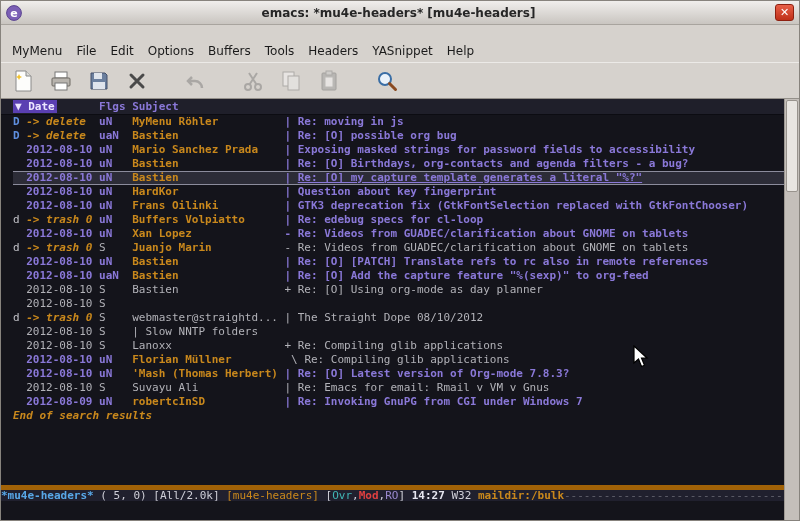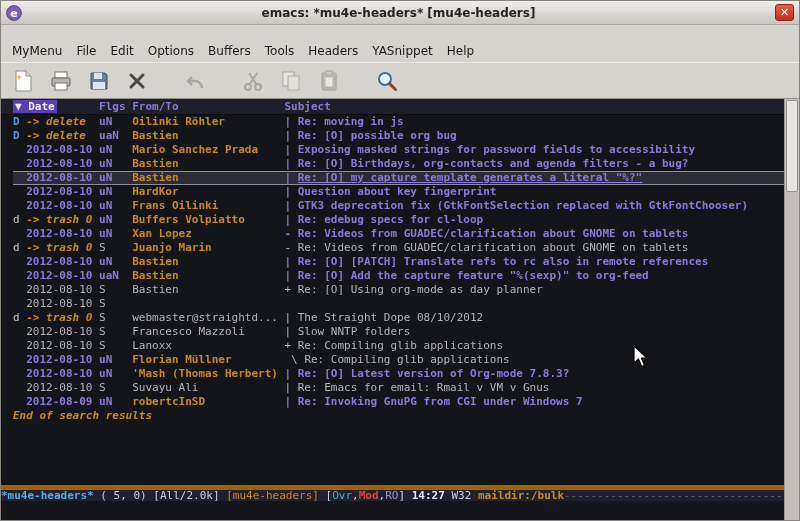--- a/index.html
+++ b/index.html
@@ -162,41 +162,40 @@
         </svg>
     </button>
   </div>
 
   <div class="emacs">
     <div class="text-pane">
 
       <div class="header-line">
         <span class="hl-datecol"><span class="hl-sort">▼ Date</span></span>
         <span class="hl-flags hl-label">Flgs</span>
-        <span class="hl-from hl-label">From/To</span>
         <span class="hl-label">Subject</span>
       </div>
 
       <div class="rows" id="rows">
-          <div class="row"><span class="c-mark st-blue">D</span><span class="c-date st-action">-&gt; delete</span><span class="c-flags st-unread">uN</span><span class="c-from st-orange">Oilinki Röhler</span><span class="c-subj"><span class="st-unread">| </span><span class="st-unread">Re: moving in js</span></span></div>
+          <div class="row"><span class="c-mark st-blue">D</span><span class="c-date st-action">-&gt; delete</span><span class="c-flags st-unread">uN</span><span class="c-from st-orange">MyMenu Röhler</span><span class="c-subj"><span class="st-unread">| </span><span class="st-unread">Re: moving in js</span></span></div>
           <div class="row"><span class="c-mark st-blue">D</span><span class="c-date st-action">-&gt; delete</span><span class="c-flags st-unread">uaN</span><span class="c-from st-orange">Bastien</span><span class="c-subj"><span class="st-unread">| </span><span class="st-unread">Re: [O] possible org bug</span></span></div>
           <div class="row"><span class="c-mark st-plain"></span><span class="c-date st-unread">2012-08-10</span><span class="c-flags st-unread">uN</span><span class="c-from st-orange">Mario Sanchez Prada</span><span class="c-subj"><span class="st-unread">| </span><span class="st-unread">Exposing masked strings for password fields to accessibility</span></span></div>
           <div class="row"><span class="c-mark st-plain"></span><span class="c-date st-unread">2012-08-10</span><span class="c-flags st-unread">uN</span><span class="c-from st-orange">Bastien</span><span class="c-subj"><span class="st-unread">| </span><span class="st-unread">Re: [O] Birthdays, org-contacts and agenda filters - a bug?</span></span></div>
           <div class="row current"><span class="c-mark st-plain"></span><span class="c-date st-unread">2012-08-10</span><span class="c-flags st-unread">uN</span><span class="c-from st-orange">Bastien</span><span class="c-subj"><span class="st-unread">| </span><span class="st-unread underlined">Re: [O] my capture template generates a literal "%?"</span></span></div>
           <div class="row"><span class="c-mark st-plain"></span><span class="c-date st-unread">2012-08-10</span><span class="c-flags st-unread">uN</span><span class="c-from st-orange">HardKor</span><span class="c-subj"><span class="st-unread">| </span><span class="st-unread">Question about key fingerprint</span></span></div>
           <div class="row"><span class="c-mark st-plain"></span><span class="c-date st-unread">2012-08-10</span><span class="c-flags st-unread">uN</span><span class="c-from st-orange">Frans Oilinki</span><span class="c-subj"><span class="st-unread">| </span><span class="st-unread">GTK3 deprecation fix (GtkFontSelection replaced with GtkFontChooser)</span></span></div>
           <div class="row"><span class="c-mark st-plain">d</span><span class="c-date st-action">-&gt; trash 0</span><span class="c-flags st-unread">uN</span><span class="c-from st-orange">Buffers Volpiatto</span><span class="c-subj"><span class="st-unread">| </span><span class="st-unread">Re: edebug specs for cl-loop</span></span></div>
           <div class="row"><span class="c-mark st-plain"></span><span class="c-date st-unread">2012-08-10</span><span class="c-flags st-unread">uN</span><span class="c-from st-orange">Xan Lopez</span><span class="c-subj"><span class="st-unread">- </span><span class="st-unread">Re: Videos from GUADEC/clarification about GNOME on tablets</span></span></div>
           <div class="row"><span class="c-mark st-plain">d</span><span class="c-date st-action">-&gt; trash 0</span><span class="c-flags st-read">S</span><span class="c-from st-orange">Juanjo Marin</span><span class="c-subj"><span class="st-read">- </span><span class="st-read">Re: Videos from GUADEC/clarification about GNOME on tablets</span></span></div>
           <div class="row"><span class="c-mark st-plain"></span><span class="c-date st-unread">2012-08-10</span><span class="c-flags st-unread">uN</span><span class="c-from st-orange">Bastien</span><span class="c-subj"><span class="st-unread">| </span><span class="st-unread">Re: [O] [PATCH] Translate refs to rc also in remote references</span></span></div>
           <div class="row"><span class="c-mark st-plain"></span><span class="c-date st-unread">2012-08-10</span><span class="c-flags st-unread">uaN</span><span class="c-from st-orange">Bastien</span><span class="c-subj"><span class="st-unread">| </span><span class="st-unread">Re: [O] Add the capture feature "%(sexp)" to org-feed</span></span></div>
           <div class="row"><span class="c-mark st-plain"></span><span class="c-date st-read">2012-08-10</span><span class="c-flags st-read">S</span><span class="c-from st-read">Bastien</span><span class="c-subj"><span class="st-read">+ </span><span class="st-read">Re: [O] Using org-mode as day planner</span></span></div>
           <div class="row"><span class="c-mark st-plain"></span><span class="c-date st-read">2012-08-10</span><span class="c-flags st-read">S</span></div>
           <div class="row"><span class="c-mark st-plain">d</span><span class="c-date st-action">-&gt; trash 0</span><span class="c-flags st-read">S</span><span class="c-from st-read">webmaster@straightd...</span><span class="c-subj"><span class="st-read">| </span><span class="st-read">The Straight Dope 08/10/2012</span></span></div>
-          <div class="row"><span class="c-mark st-plain"></span><span class="c-date st-read">2012-08-10</span><span class="c-flags st-read">S</span><span class="c-from st-read">Francesco Mazzoli</span><span class="c-subj"><span class="st-read">| </span><span class="st-read">Slow NNTP folders</span></span></div>
+          <div class="row"><span class="c-mark st-plain"></span><span class="c-date st-read">2012-08-10</span><span class="c-flags st-read">S</span><span class="c-subj"><span class="st-read">| </span><span class="st-read">Slow NNTP folders</span></span></div>
           <div class="row"><span class="c-mark st-plain"></span><span class="c-date st-read">2012-08-10</span><span class="c-flags st-read">S</span><span class="c-from st-read">Lanoxx</span><span class="c-subj"><span class="st-read">+ </span><span class="st-read">Re: Compiling glib applications</span></span></div>
           <div class="row"><span class="c-mark st-plain"></span><span class="c-date st-unread">2012-08-10</span><span class="c-flags st-unread">uN</span><span class="c-from st-orange">Florian Müllner</span><span class="c-subj"><span class="st-read"> \ </span><span class="st-read">Re: Compiling glib applications</span></span></div>
           <div class="row"><span class="c-mark st-plain"></span><span class="c-date st-unread">2012-08-10</span><span class="c-flags st-unread">uN</span><span class="c-from st-orange">'Mash (Thomas Herbert)</span><span class="c-subj"><span class="st-unread">| </span><span class="st-unread">Re: [O] Latest version of Org-mode 7.8.3?</span></span></div>
           <div class="row"><span class="c-mark st-plain"></span><span class="c-date st-read">2012-08-10</span><span class="c-flags st-read">S</span><span class="c-from st-read">Suvayu Ali</span><span class="c-subj"><span class="st-read">| </span><span class="st-read">Re: Emacs for email: Rmail v VM v Gnus</span></span></div>
           <div class="row"><span class="c-mark st-plain"></span><span class="c-date st-unread">2012-08-09</span><span class="c-flags st-unread">uN</span><span class="c-from st-orange">robertcInSD</span><span class="c-subj"><span class="st-unread">| </span><span class="st-unread">Re: Invoking GnuPG from CGI under Windows 7</span></span></div>
         </div>
 
       <div class="end-line">End of search results</div>
 
     </div>

